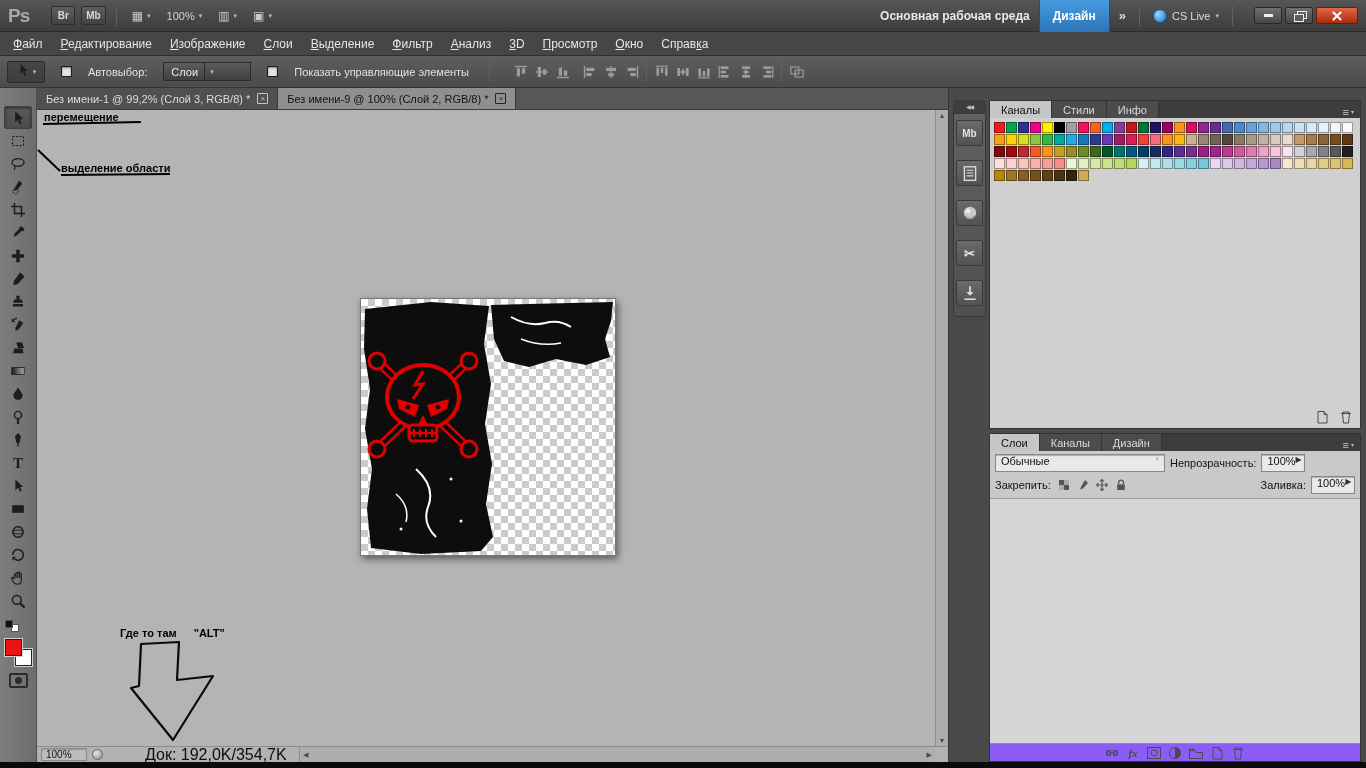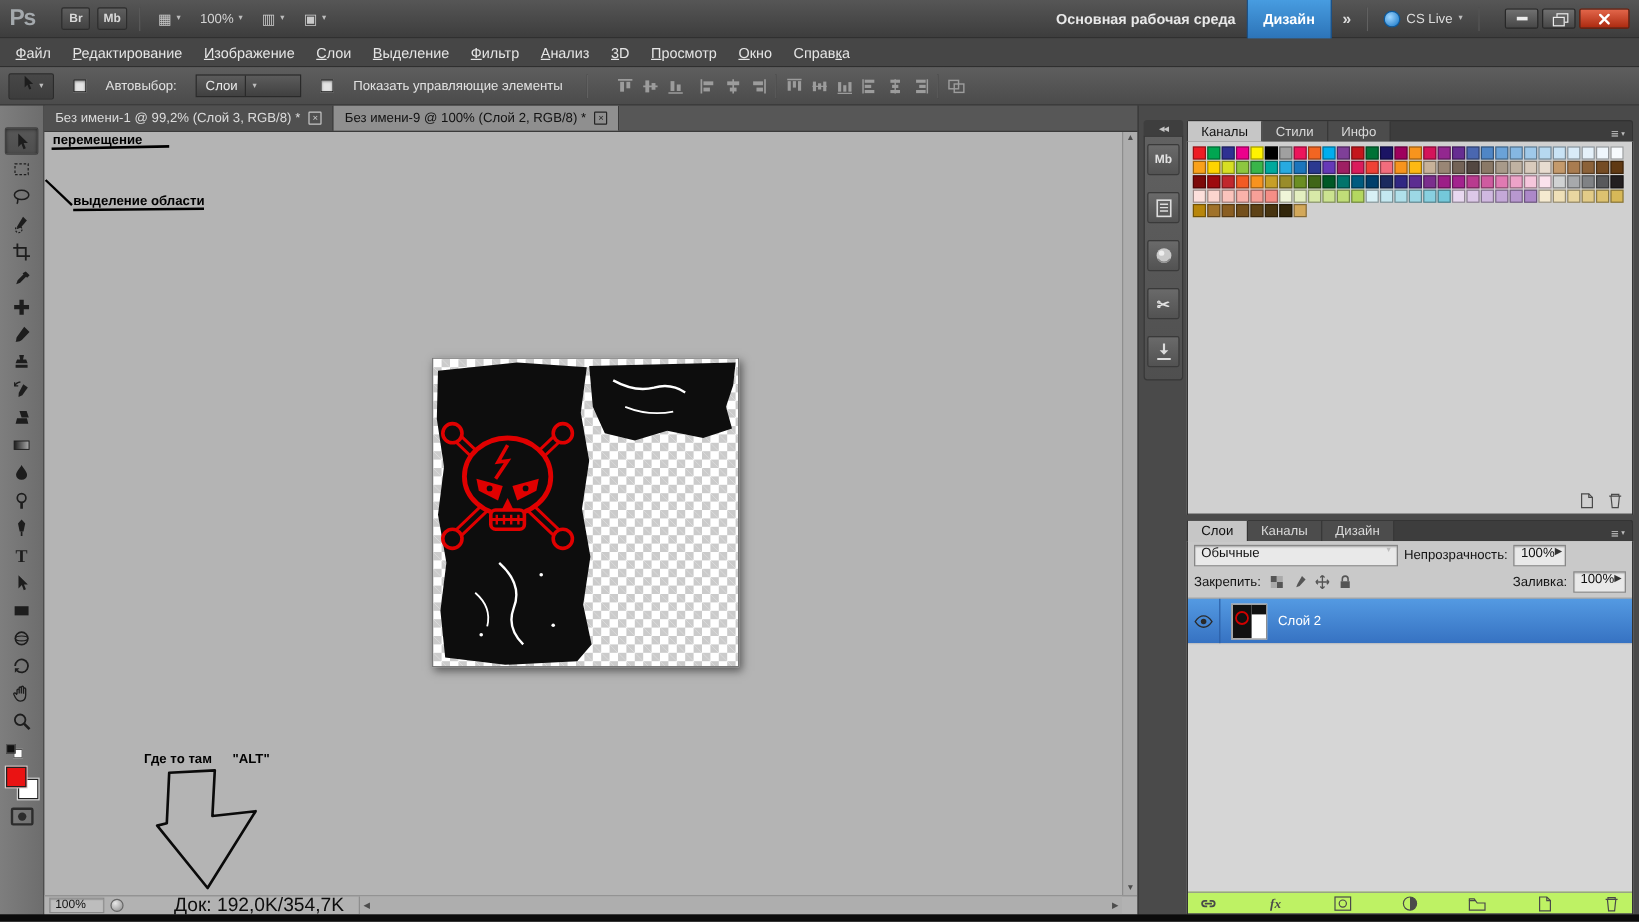--- a/index.html
+++ b/index.html
@@ -114,21 +114,21 @@
 .fill-group{margin-left:auto;display:flex;align-items:center;gap:5px}
 .layerrows{background:#dadada}
 .lrow{height:38px;display:flex;align-items:center;border-bottom:1px solid #c1c1c1;cursor:pointer}
 .eyecell{width:27px;height:100%;border-right:1px solid #bcbcbc;display:flex;align-items:center;justify-content:center;cursor:pointer}
 .thumb{width:30px;height:30px;margin:0 9px;border:1px solid #8f8f8f;background-color:#fff;background-image:linear-gradient(45deg,#c8c8c8 25%,transparent 25%,transparent 75%,#c8c8c8 75%),linear-gradient(45deg,#c8c8c8 25%,transparent 25%,transparent 75%,#c8c8c8 75%);background-size:8px 8px;background-position:0 0,4px 4px;overflow:hidden}
 .lname{font-size:11px;color:#1b1b1b}
 .lrow.selected{background:linear-gradient(#549ae2,#3672c2)}
 .lrow.selected .lname{color:#fff}
 .lrow.selected .eyecell{border-right-color:#2c5fa6}
 .lfiller{flex:1;background:#d6d6d6}
-.lbottom{height:18px;background:#bef264;border-top:1px solid #8f8f8f;display:flex;align-items:center;justify-content:space-between;gap:4px;padding:0 8px}
+.lbottom{height:18px;background:#8b5cf6;border-top:1px solid #8f8f8f;display:flex;align-items:center;justify-content:center;gap:4px;padding:0 8px}
 .lb-icon{width:17px;height:14px;display:flex;align-items:center;justify-content:center;cursor:pointer}
 
 .bottomstrip{position:absolute;left:0;top:762px;width:1366px;height:6px;background:#0b0b0b}
 </style>
 </head>
 <body>
 
 <div class="screen">
 
   <header class="appbar">
@@ -786,35 +786,20 @@
               <span class="fill-group">
                 <span class="llabel">Заливка:</span>
                 <span class="fieldbox val">
                   <span>100%</span>
                   <span class="spin">▶</span>
                 </span>
               </span>
             </div>
           </div>
           <div class="layerrows">
-              <div class="lrow selected">
-                <div class="eyecell">
-                  <svg width="16" height="12" viewBox="0 0 16 12" xmlns="http://www.w3.org/2000/svg">
-                    <path d="M1 6c2.2-3.2 4.8-4.7 7-4.7S12.8 2.8 15 6c-2.2 3.2-4.8 4.7-7 4.7S3.2 9.2 1 6z" fill="none" stroke="#2a2a2a" stroke-width="1.1"></path>
-                    <circle cx="8" cy="6" r="2.3" fill="#2a2a2a"></circle>
-                  </svg>
-                </div>
-                <div class="thumb"><svg width="28" height="28" viewBox="0 0 28 28" xmlns="http://www.w3.org/2000/svg">
-                    <rect width="28" height="28" fill="#fff"></rect>
-                    <rect x="0" y="0" width="16" height="28" fill="#111"></rect>
-                    <rect x="16" y="0" width="12" height="8" fill="#111"></rect>
-                    <circle cx="8" cy="11" r="5" fill="none" stroke="#d00000" stroke-width="1.5"></circle>
-                  </svg></div>
-                <span class="lname">Слой 2</span>
-              </div>
             </div>
           <div class="lfiller"></div>
           <div class="lbottom">
               <span class="lb-icon">
                 <svg width="16" height="16" viewBox="0 0 16 16" xmlns="http://www.w3.org/2000/svg">
                   <path d="M2 8a3 3 0 0 1 3-3h2v1.5H5A1.5 1.5 0 0 0 5 9.5h2V11H5a3 3 0 0 1-3-3zm12 0a3 3 0 0 1-3 3h-2V9.5h2a1.5 1.5 0 0 0 0-3H9V5h2a3 3 0 0 1 3 3zM5 7.3h6v1.4H5z" fill="#4a4a4a"></path>
                 </svg>
               </span>
               <span class="lb-icon">
                 <svg width="16" height="16" viewBox="0 0 16 16" xmlns="http://www.w3.org/2000/svg">

